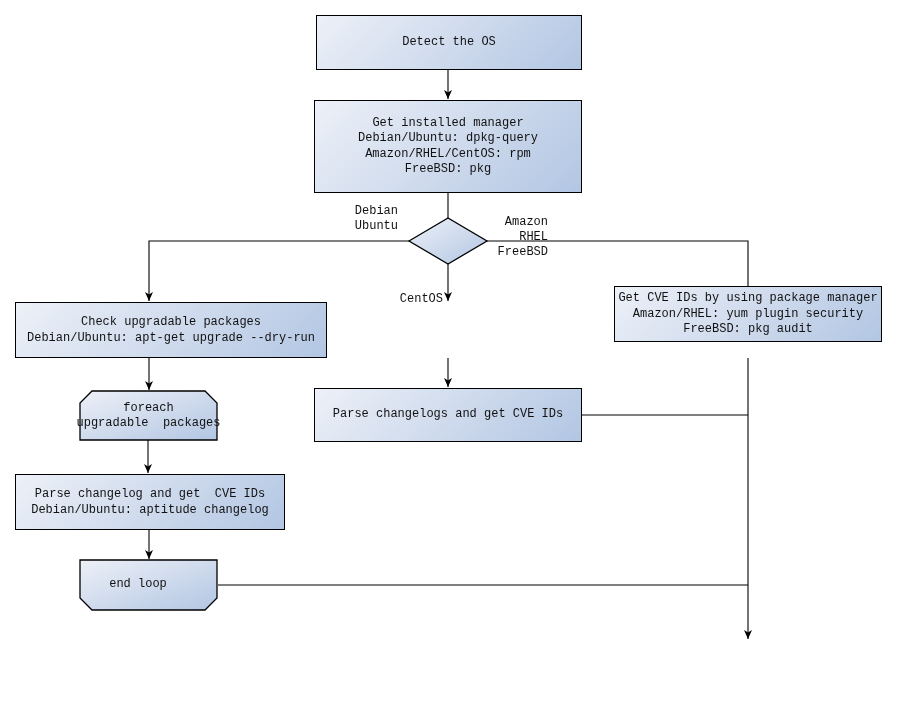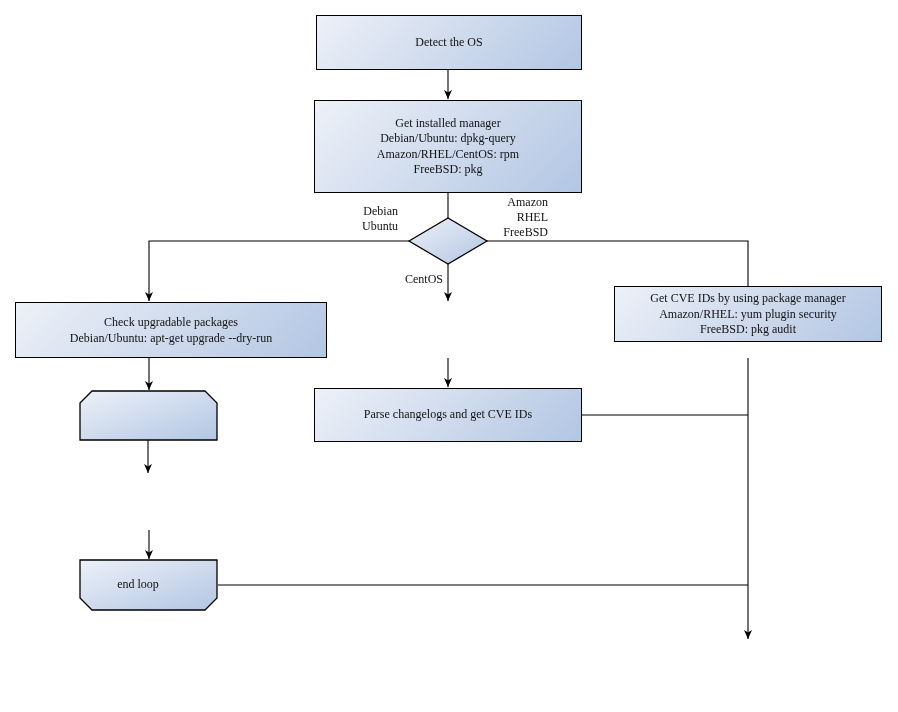--- a/index.html
+++ b/index.html
@@ -5,21 +5,21 @@
   html, body {
     margin: 0;
     padding: 0;
     background: #ffffff;
   }
   .canvas {
     position: relative;
     width: 898px;
     height: 712px;
     background: #ffffff;
-    font-family: Liberation Serif, serif;
+    font-family: Liberation Mono, monospace;
     font-size: 12px;
     color: #111111;
     overflow: hidden;
   }
   .connectors {
     position: absolute;
     left: 0;
     top: 0;
   }
   .node {
@@ -42,21 +42,21 @@
   .overlay {
     position: absolute;
     background: transparent;
     border: none;
   }
   .edge-label {
     position: absolute;
     white-space: pre;
     line-height: 15px;
   }
-  .align-right { text-align: right; }
+  .align-right { text-align: right; margin-top: 20px; }
   .align-center { text-align: right; }
 </style>
 </head>
 <body>
 
 <div class="canvas">
 
   <svg class="connectors" width="898" height="712" viewBox="0 0 898 712" xmlns="http://www.w3.org/2000/svg">
     <defs>
       <linearGradient id="nodeGrad" x1="0" y1="0" x2="1" y2="1">
@@ -98,21 +98,29 @@
 Debian/Ubuntu: dpkg-query
 Amazon/RHEL/CentOS: rpm
 FreeBSD: pkg</span>
   </div>
 
   <div class="node" style="left:15px; top:302px; width:312px; height:56px">
     <span class="txt">Check upgradable packages
 Debian/Ubuntu: apt-get upgrade --dry-run</span>
   </div>
 
+  <div class="overlay" style="left:80px; top:391px; width:137px; height:49px">
+    <span class="txt">foreach
+upgradable  packages</span>
+  </div>
 
+  <div class="node" style="left:15px; top:474px; width:270px; height:56px">
+    <span class="txt">Parse changelog and get  CVE IDs
+Debian/Ubuntu: aptitude changelog</span>
+  </div>
 
   <div class="overlay" style="left:80px; top:560px; width:116px; height:50px">
     <span class="txt">end loop</span>
   </div>
 
 
   <div class="node" style="left:314px; top:388px; width:268px; height:54px">
     <span class="txt">Parse changelogs and get CVE IDs</span>
   </div>
 

